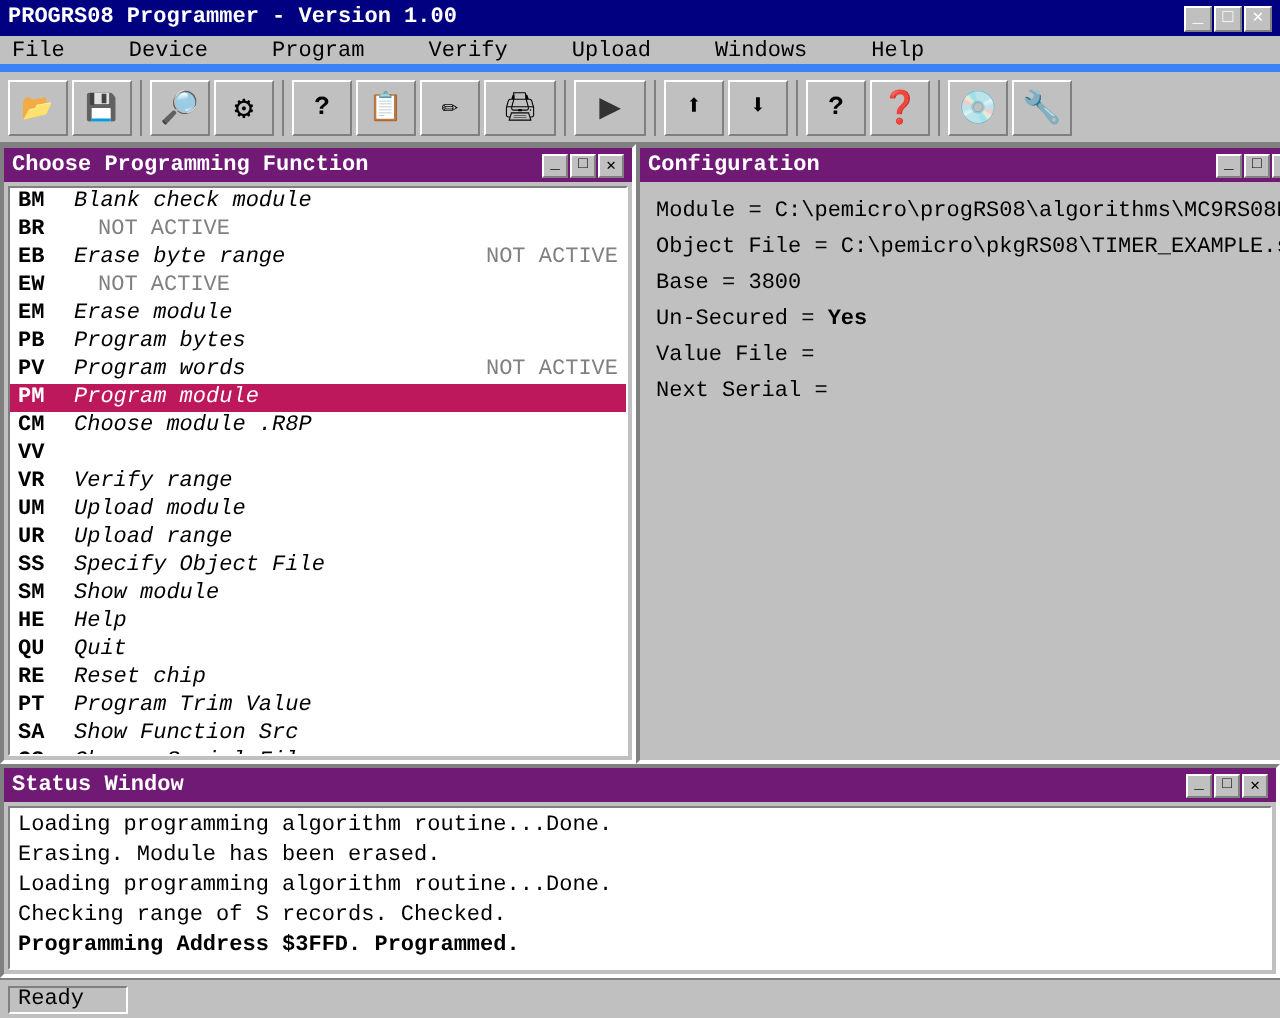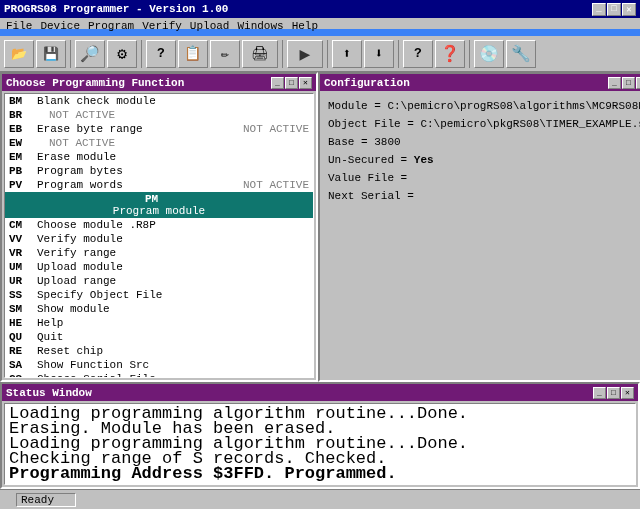--- a/index.html
+++ b/index.html
@@ -30,25 +30,25 @@
       border: 1px solid;
       border-color: #ffffff #808080 #808080 #ffffff;
       font-size: 9px;
       display: flex; align-items: center; justify-content: center;
       cursor: pointer;
     }
 
     
     .menu-bar {
       background: #c0c0c0;
-      border-bottom: 7px solid #3b82f6;
+      border-bottom: 4px solid #3b82f6;
       display: flex;
       padding: 2px 2px;
       height: 18px;
-      gap: 0;
+      gap: 24px;
     }
     .menu-item {
       font-size: 11px;
       padding: 0 4px;
       cursor: pointer;
     }
 
     
     .toolbar {
       background: #c0c0c0;
@@ -144,27 +144,27 @@
     }
     .list-item {
       padding: 1px 4px;
       white-space: nowrap;
       font-size: 11px;
       font-family: 'Courier New', Courier, monospace;
       cursor: pointer;
       display: flex;
       align-items: center;
     }
-    .list-item.selected { background: #0f766e; color: white; flex-direction: column; }
+    .list-item.selected { background: #be185d; color: white; }
     .list-item-code { 
       display: inline-block;
       width: 28px;
       font-weight: bold;
     }
-    .list-item-text { flex: 1; }
+    .list-item-text { flex: 1; font-style: italic; }
     .list-item-status {
       color: #808080;
       margin-left: 12px;
       font-size: 11px;
     }
 
     
     .function-list::-webkit-scrollbar { width: 14px; }
     .function-list::-webkit-scrollbar-track { background: #c0c0c0; }
     .function-list::-webkit-scrollbar-thumb {
@@ -193,36 +193,36 @@
 
     .status-content {
       flex: 1;
       background: white;
       margin: 2px;
       border: 1px solid;
       border-color: #808080 #ffffff #ffffff #808080;
       padding: 2px 4px;
       overflow-y: auto;
       font-family: 'Courier New', Courier, monospace;
-      font-size: 17px;
+      font-size: 11px;
       line-height: 15px;
     }
     .status-content::-webkit-scrollbar { width: 14px; }
     .status-content::-webkit-scrollbar-track { background: #c0c0c0; }
     .status-content::-webkit-scrollbar-thumb {
       background: #c0c0c0;
       border: 1px solid;
       border-color: #ffffff #808080 #808080 #ffffff;
     }
 
     
     .status-bar {
       background: #c0c0c0;
       border-top: 1px solid #808080;
-      padding: 2px 16px;
+      padding: 2px 4px;
       font-size: 11px;
       height: 20px;
       display: flex;
       align-items: center;
     }
     .status-bar-item {
       border: 1px solid;
       border-color: #808080 #ffffff #ffffff #808080;
       padding: 0 4px;
       min-width: 60px;
@@ -320,21 +320,20 @@
         <div class="list-item selected">
           <span class="list-item-code">PM</span>
           <span class="list-item-text">Program module</span>
         </div>
         <div class="list-item">
           <span class="list-item-code">CM</span>
           <span class="list-item-text">Choose module .R8P</span>
         </div>
         <div class="list-item">
           <span class="list-item-code">VV</span>
-          <span class="list-item-text">Verify module</span>
         </div>
         <div class="list-item">
           <span class="list-item-code">VR</span>
           <span class="list-item-text">Verify range</span>
         </div>
         <div class="list-item">
           <span class="list-item-code">UM</span>
           <span class="list-item-text">Upload module</span>
         </div>
         <div class="list-item">
@@ -353,20 +352,24 @@
           <span class="list-item-code">HE</span>
           <span class="list-item-text">Help</span>
         </div>
         <div class="list-item">
           <span class="list-item-code">QU</span>
           <span class="list-item-text">Quit</span>
         </div>
         <div class="list-item">
           <span class="list-item-code">RE</span>
           <span class="list-item-text">Reset chip</span>
+        </div>
+        <div class="list-item">
+          <span class="list-item-code">PT</span>
+          <span class="list-item-text">Program Trim Value</span>
         </div>
         <div class="list-item">
           <span class="list-item-code">SA</span>
           <span class="list-item-text">Show Function Src</span>
         </div>
         <div class="list-item">
           <span class="list-item-code">CS</span>
           <span class="list-item-text">Choose Serial File</span>
         </div>
       </div>

